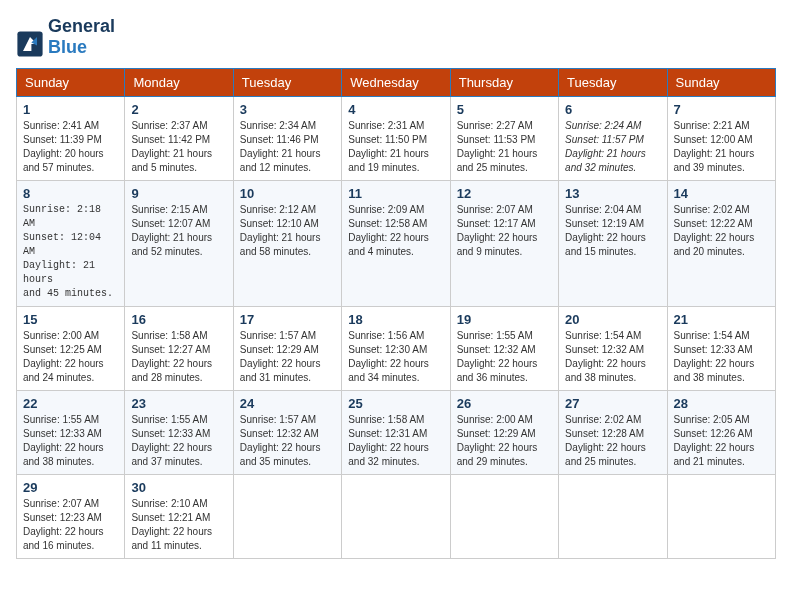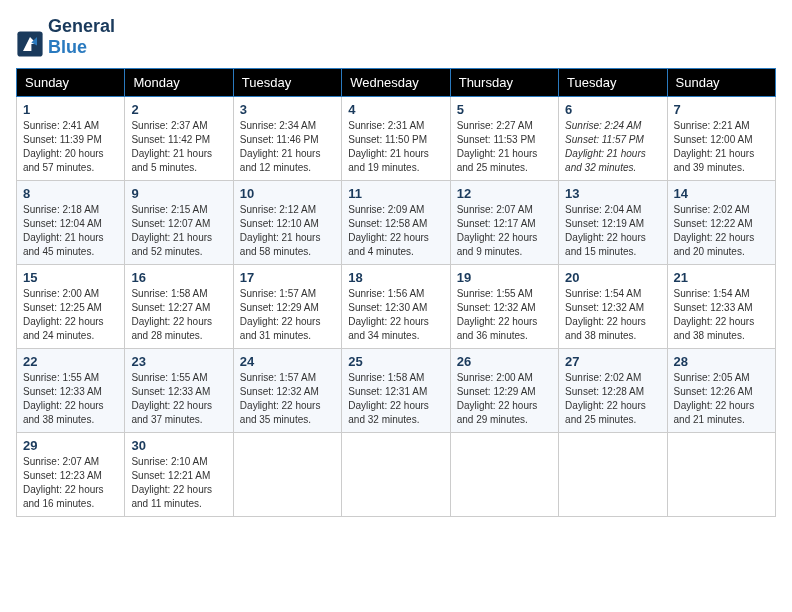--- a/index.html
+++ b/index.html
@@ -46,21 +46,21 @@
     .calendar-subtitle {
       font-size: 14px;
       color: #444;
     }
     .calendar {
       width: 100%;
       border-collapse: collapse;
       font-size: 11px;
     }
     .calendar th {
-      background-color: #000000;
+      background-color: #c2410c;
       color: #fff;
       text-align: left;
       padding: 6px 8px;
       font-size: 13px;
       font-weight: normal;
       border: 1px solid #2a7abf;
     }
     .calendar td {
       border: 1px solid #ccc;
       vertical-align: top;
@@ -165,21 +165,21 @@
           <span class="day-number">7</span>
           <div class="day-info" style="white-space: pre-line;">Sunrise: 2:21 AM
 Sunset: 12:00 AM
 Daylight: 21 hours
 and 39 minutes.</div>
         </td>
       </tr>
       <tr>
         <td>
           <span class="day-number">8</span>
-          <div class="day-info" style="white-space: pre-line;">Sunrise: 2:18 AM
+          <div class="day-info" style="white-space: pre-line; font-family: Liberation Mono, monospace;">Sunrise: 2:18 AM
 Sunset: 12:04 AM
 Daylight: 21 hours
 and 45 minutes.</div>
         </td>
         <td>
           <span class="day-number">9</span>
           <div class="day-info" style="white-space: pre-line;">Sunrise: 2:15 AM
 Sunset: 12:07 AM
 Daylight: 21 hours
 and 52 minutes.</div>

